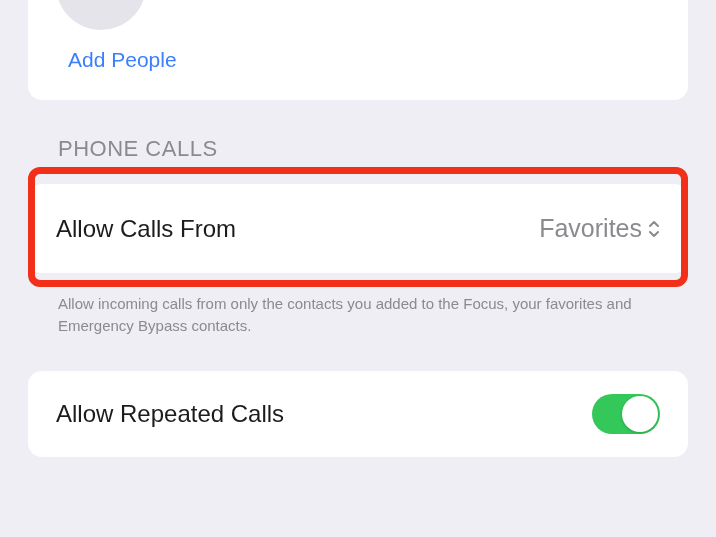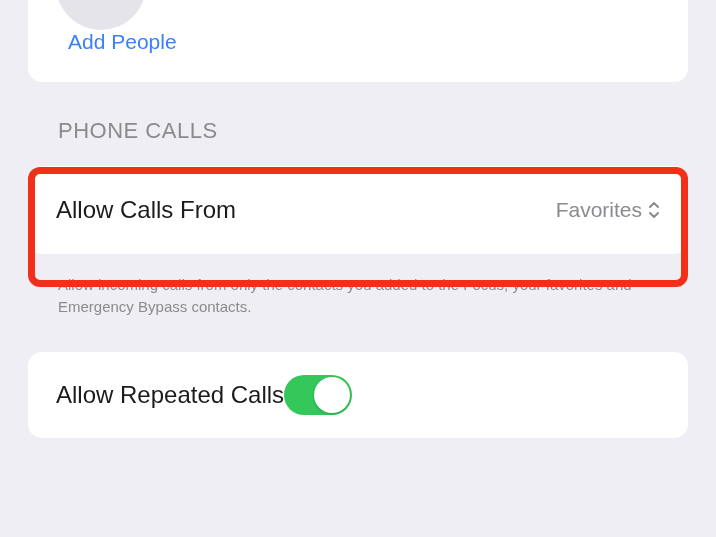--- a/index.html
+++ b/index.html
@@ -29,20 +29,21 @@
     .avatar-circle {
       width: 90px;
       height: 90px;
       background: #e5e4ea;
       border-radius: 50%;
       margin-left: 28px;
       margin-top: -60px;
     }
     .add-people-btn {
       display: block;
+      margin-top: 18px;
       margin-left: 40px;
       color: #3a7ffb;
       font-size: 21px;
       font-weight: 400;
       background: none;
       border: none;
       cursor: pointer;
     }
     .section-header {
       font-size: 22px;
@@ -75,21 +76,21 @@
     }
     .row-label {
       font-size: 24px;
       color: #1c1c1e;
       font-weight: 400;
     }
     .row-value-wrap {
       display: flex;
       align-items: center;
       color: #8a8a8f;
-      font-size: 21px;
+      font-size: 25px;
     }
     .row-value {
       margin-right: 6px;
     }
     .chevrons {
       display: inline-flex;
       flex-direction: column;
       line-height: 0.6;
       font-size: 14px;
       color: #8a8a8f;
@@ -98,20 +99,21 @@
     .footer-text {
       font-size: 15px;
       color: #8a8a8f;
       line-height: 1.45;
       margin: 20px 30px 0 30px;
     }
     .repeated-calls-card {
       margin-top: 34px;
       padding: 23px 28px;
       display: flex;
+      justify-content: space-between;
       align-items: center;
     }
     .toggle {
       width: 68px;
       height: 40px;
       background: #34c759;
       border-radius: 20px;
       position: relative;
       cursor: pointer;
     }

